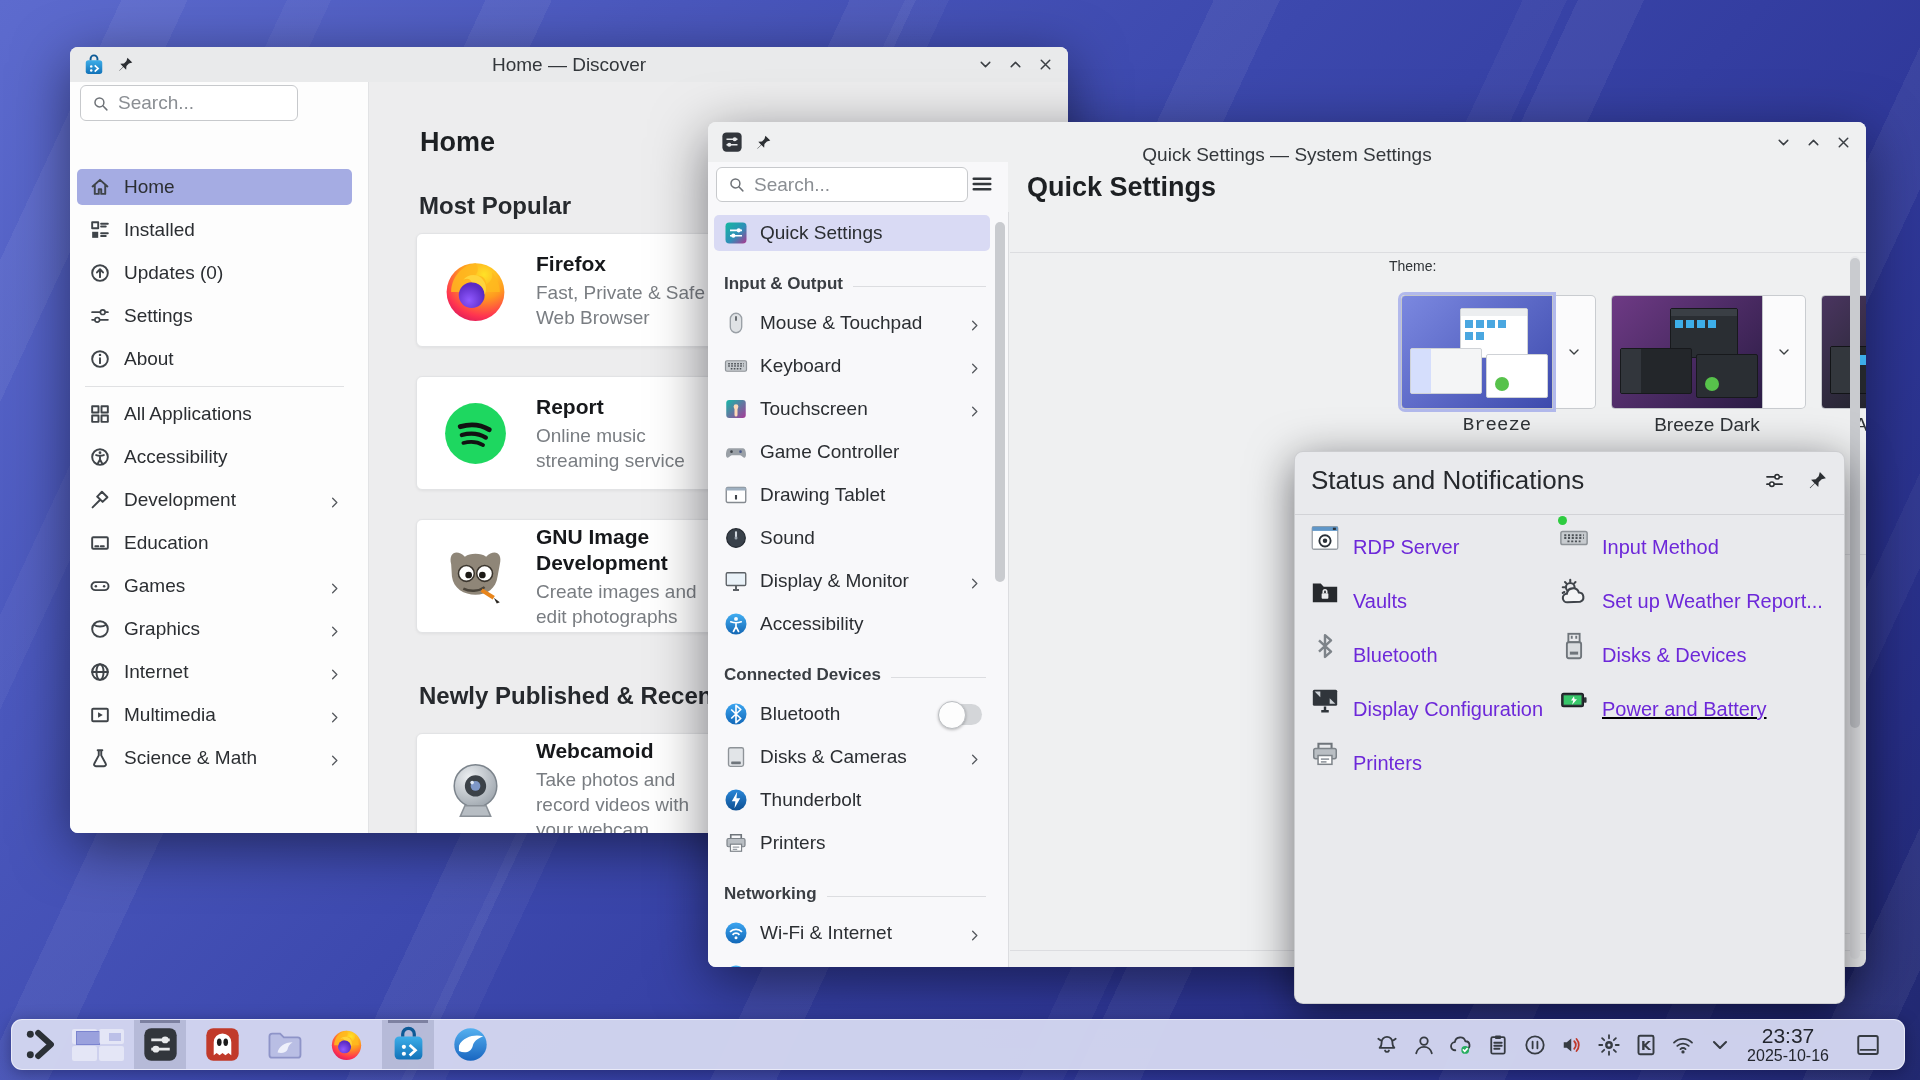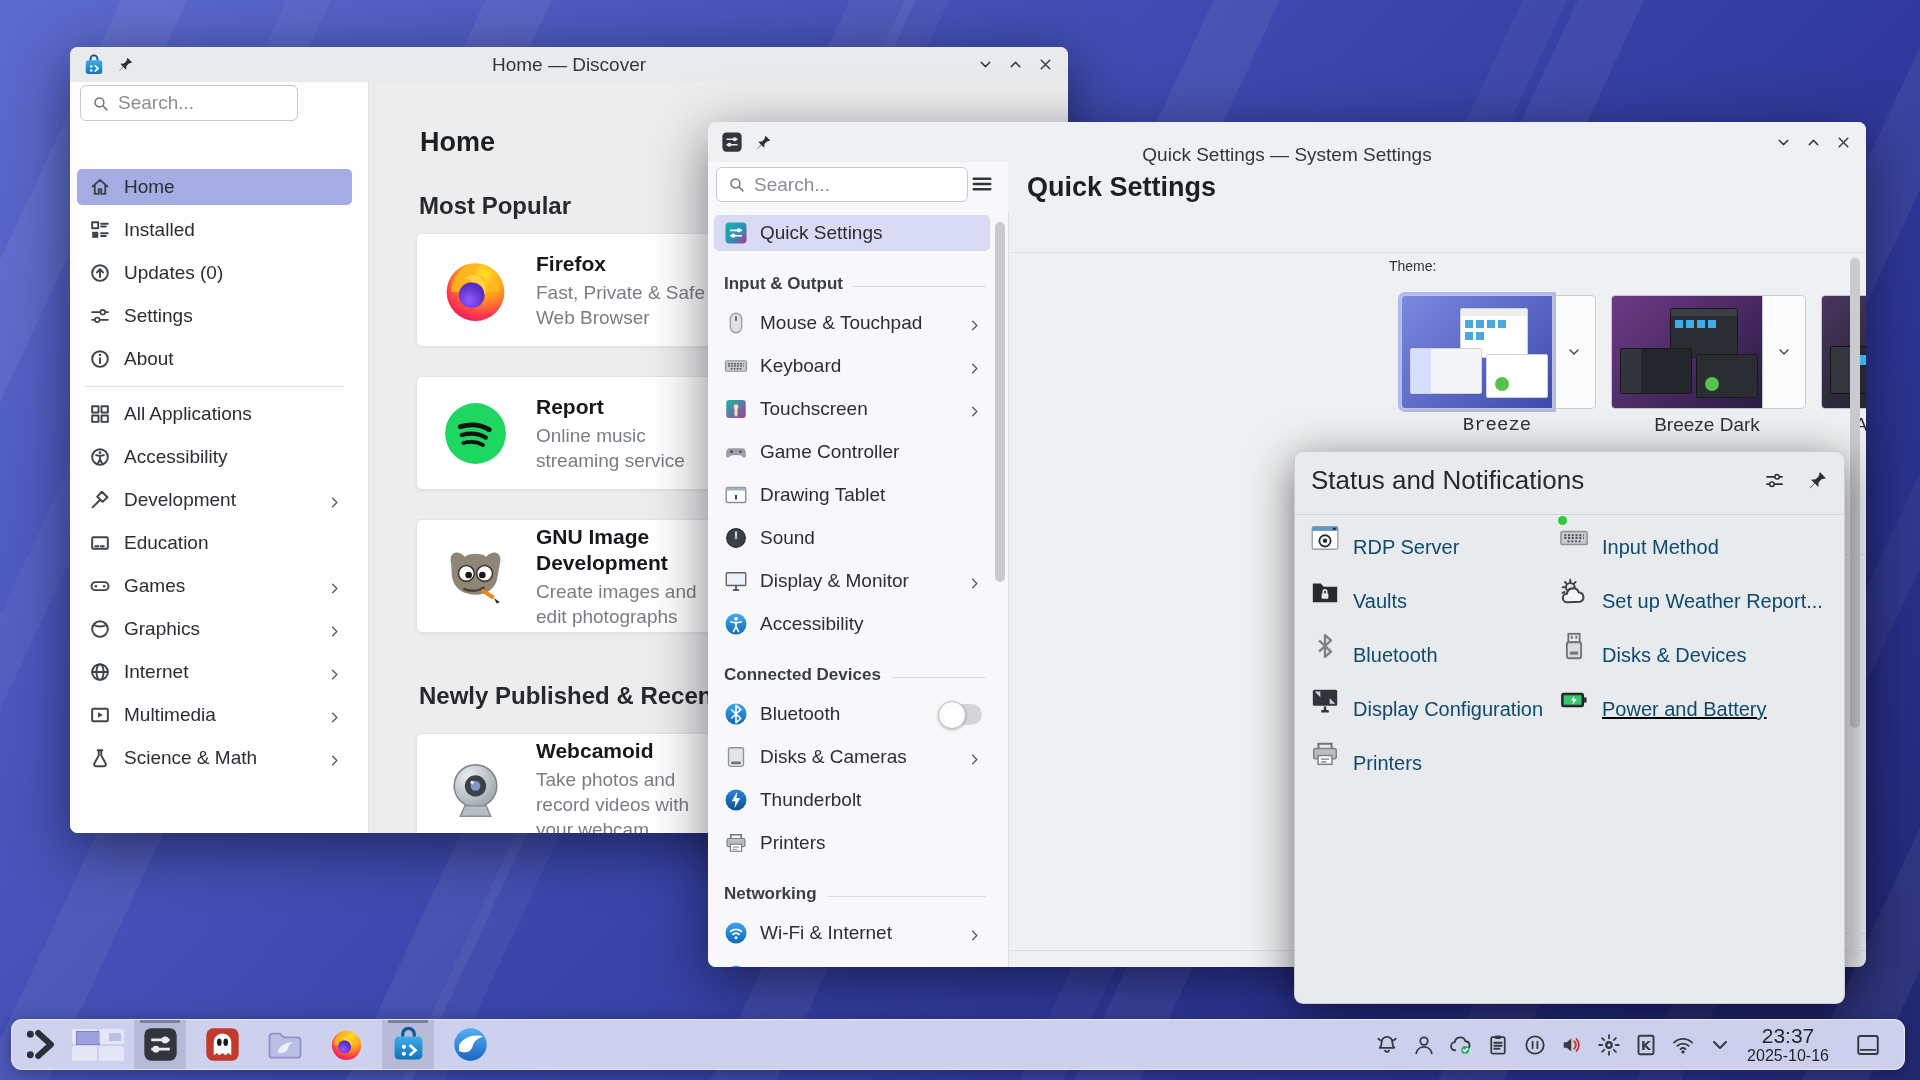--- a/index.html
+++ b/index.html
@@ -86,21 +86,21 @@
   
   #popup{position:absolute;left:1294px;top:451px;width:549px;height:551px;background:#e9eaed;border-radius:9px;
     box-shadow:0 10px 45px rgba(0,0,10,.55);border:1px solid rgba(0,0,0,.12);}
   #pp-title{position:absolute;left:16px;top:13px;font-size:26px;color:#26292d;}
   #pp-icons{position:absolute;right:16px;top:18px;display:flex;gap:22px;color:#2c2f33;}
   #pp-icons svg{width:21px;height:21px;}
   #pp-div{position:absolute;left:0;right:0;top:62px;height:1px;background:#d2d3d7;}
   .pp-item{position:absolute;display:flex;align-items:center;gap:13px;}
   .pp-item .pic{width:30px;height:30px;position:relative;}
   .pp-item .pic svg{width:30px;height:30px;}
-  .pp-item .plab{font-size:20px;color:#0c4a6e;white-space:nowrap;margin-top:20px;}
+  .pp-item .plab{font-size:20px;color:#6d28d9;white-space:nowrap;margin-top:20px;}
   .gdot{position:absolute;left:-1px;top:-7px;width:9px;height:9px;border-radius:50%;background:#2ecc40;}
   
   #panel{position:absolute;left:11px;top:1019px;width:1892px;height:49px;border-radius:11px;
     background:rgba(211,214,239,.97);border:1px solid rgba(255,255,255,.55);box-shadow:0 3px 16px rgba(0,0,25,.35);display:flex;align-items:center;}
   #launchers{display:flex;align-items:center;gap:10px;margin-left:6px;height:100%;}
   .lcell{width:52px;height:100%;display:flex;align-items:center;justify-content:center;position:relative;}
   .lcell svg{width:37px;height:37px;}
   .lcell.active{background:rgba(100,106,140,.22);}
   .lcell.active::before{content:"";position:absolute;left:6px;right:6px;top:0;height:3px;background:rgba(55,60,95,.45);}
   .lcell.small{width:44px;}

